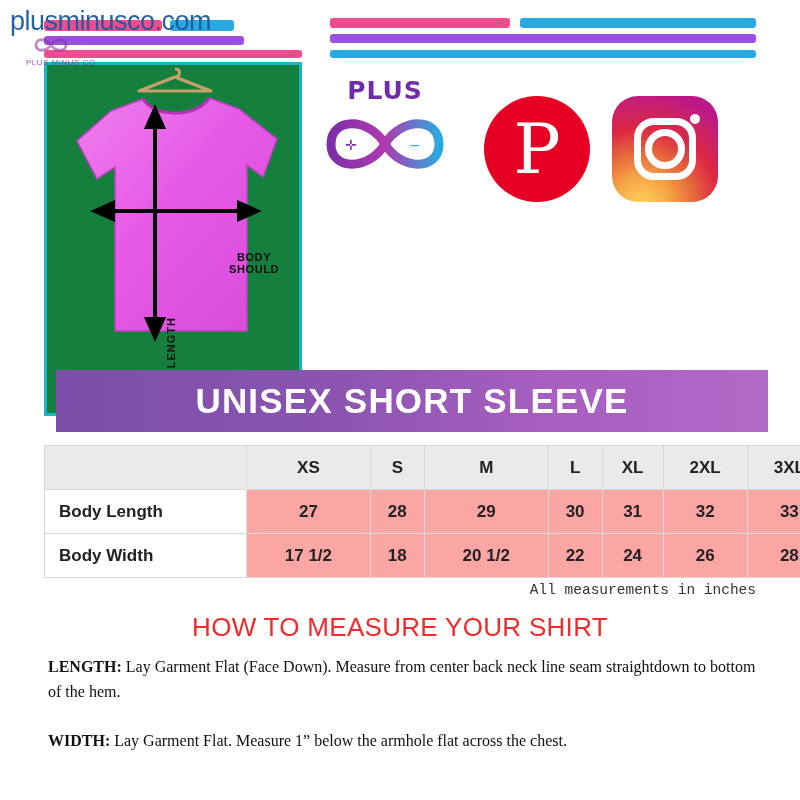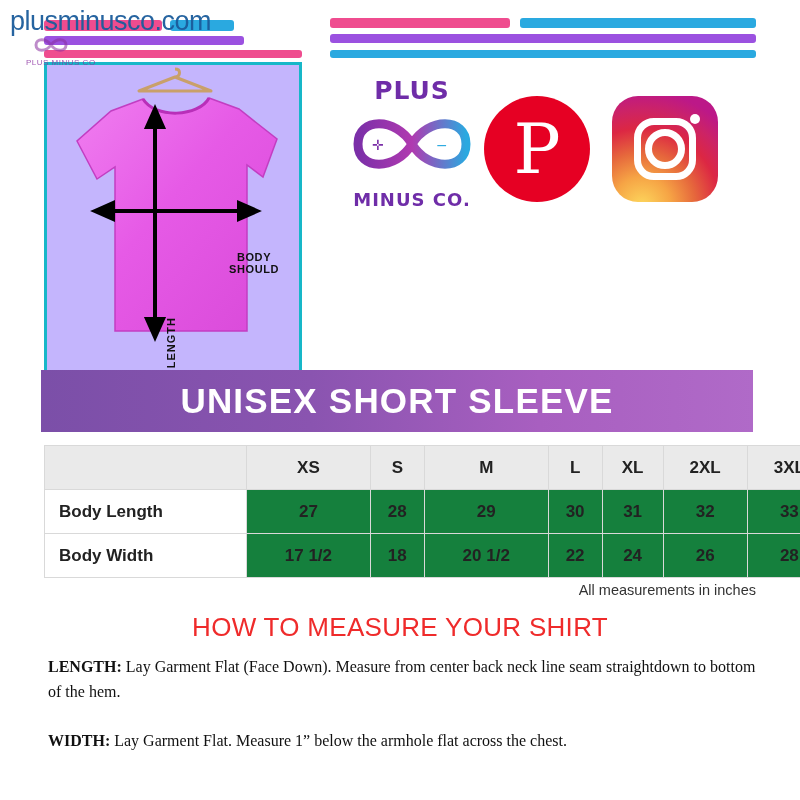--- a/index.html
+++ b/index.html
@@ -61,21 +61,21 @@
   .bar.blue  { background: #2aa9e0; }
   .bar.purple{ background: #9b51e0; }
 
   
   .shirt-panel {
     position: absolute;
     left: 44px;
     top: 62px;
     width: 258px;
     height: 354px;
-    background: #c4b5fd;
+    background: #15803d;
     border: 3px solid #17b7c8;
     box-sizing: border-box;
     overflow: hidden;
   }
   .hanger {
     position: absolute;
     left: 88px;
     top: 2px;
     width: 80px;
     height: 26px;
@@ -100,21 +100,21 @@
   .lbl-length {
     left: 118px; top: 252px;
     writing-mode: vertical-rl;
     transform: rotate(180deg);
     letter-spacing: 1px;
   }
 
   
   .brand {
     position: absolute;
-    left: 338px;
+    left: 311px;
     top: 76px;
     width: 148px;
     text-align: center;
     color: #6f2da8;
   }
   .brand .plus {
     font-size: 25px;
     font-weight: bold;
     letter-spacing: 1px;
     font-family: "DejaVu Sans", sans-serif;
@@ -195,21 +195,21 @@
   .listing-note1, .listing-note2 {
     color: #ef2b2b;
     font-size: 17px;
     line-height: 21px;
     margin-top: 2px;
   }
 
   
   .banner {
     position: absolute;
-    left: 41px;
+    left: 56px;
     top: 370px;
     width: 712px;
     height: 62px;
     background: linear-gradient(90deg, #7b4fa8 0%, #8a54b0 38%, #a85fc0 70%, #b06ac8 100%);
     display: flex;
     align-items: center;
     justify-content: center;
   }
   .banner-text {
     color: #fff;
@@ -240,28 +240,29 @@
     font-size: 17px;
   }
   .size-table th.rowhead, .size-table td.rowhead {
     text-align: left;
     padding-left: 14px;
     width: 186px;
     background: #fff;
     font-size: 17px;
   }
   .size-table thead th.rowhead { background: #eaeaea; }
-  .size-table tbody td { background: #15803d; }
+  .size-table tbody td { background: #fca5a5; }
 
   .measure-note {
     position: absolute;
     right: 44px;
     top: 582px;
     font-size: 14.5px;
     color: #333;
+    font-family: Liberation Mono, monospace;
   }
 
   
   .how-title {
     position: absolute;
     left: 0; right: 0;
     top: 612px;
     text-align: center;
     color: #ef2b2b;
     font-size: 26px;
@@ -345,21 +346,20 @@
         <linearGradient id="infGrad" x1="0" y1="0" x2="1" y2="0">
           <stop offset="0%" stop-color="#7b2fa8"></stop>
           <stop offset="50%" stop-color="#b03ab0"></stop>
           <stop offset="100%" stop-color="#2aa9e0"></stop>
         </linearGradient>
       </defs>
       <path d="M20 39 C20 12 58 12 74 39 C90 66 128 66 128 39 C128 12 90 12 74 39 C58 66 20 66 20 39 Z" fill="none" stroke="url(#infGrad)" stroke-width="9"></path>
       <text x="34" y="45" font-size="14" fill="#7b2fa8" font-family="DejaVu Sans, sans-serif">✛</text>
       <text x="98" y="45" font-size="14" fill="#2aa9e0" font-family="DejaVu Sans, sans-serif">−</text>
     </svg>
-    <div class="minus">MINUS CO.</div>
   </div>
 
   <div class="social pinterest">
     <span>P</span>
   </div>
   <div class="social instagram">
     <div class="ig-inner"></div>
     <div class="ig-lens"></div>
     <div class="ig-dot"></div>
   </div>

